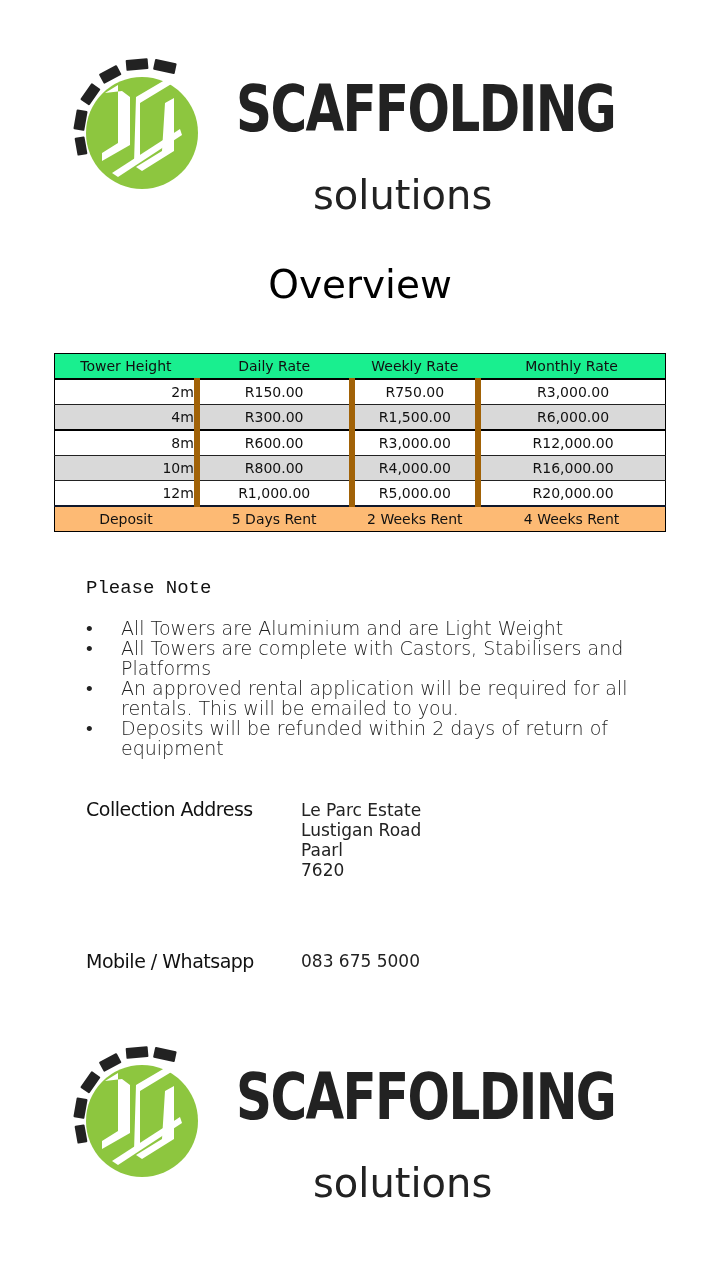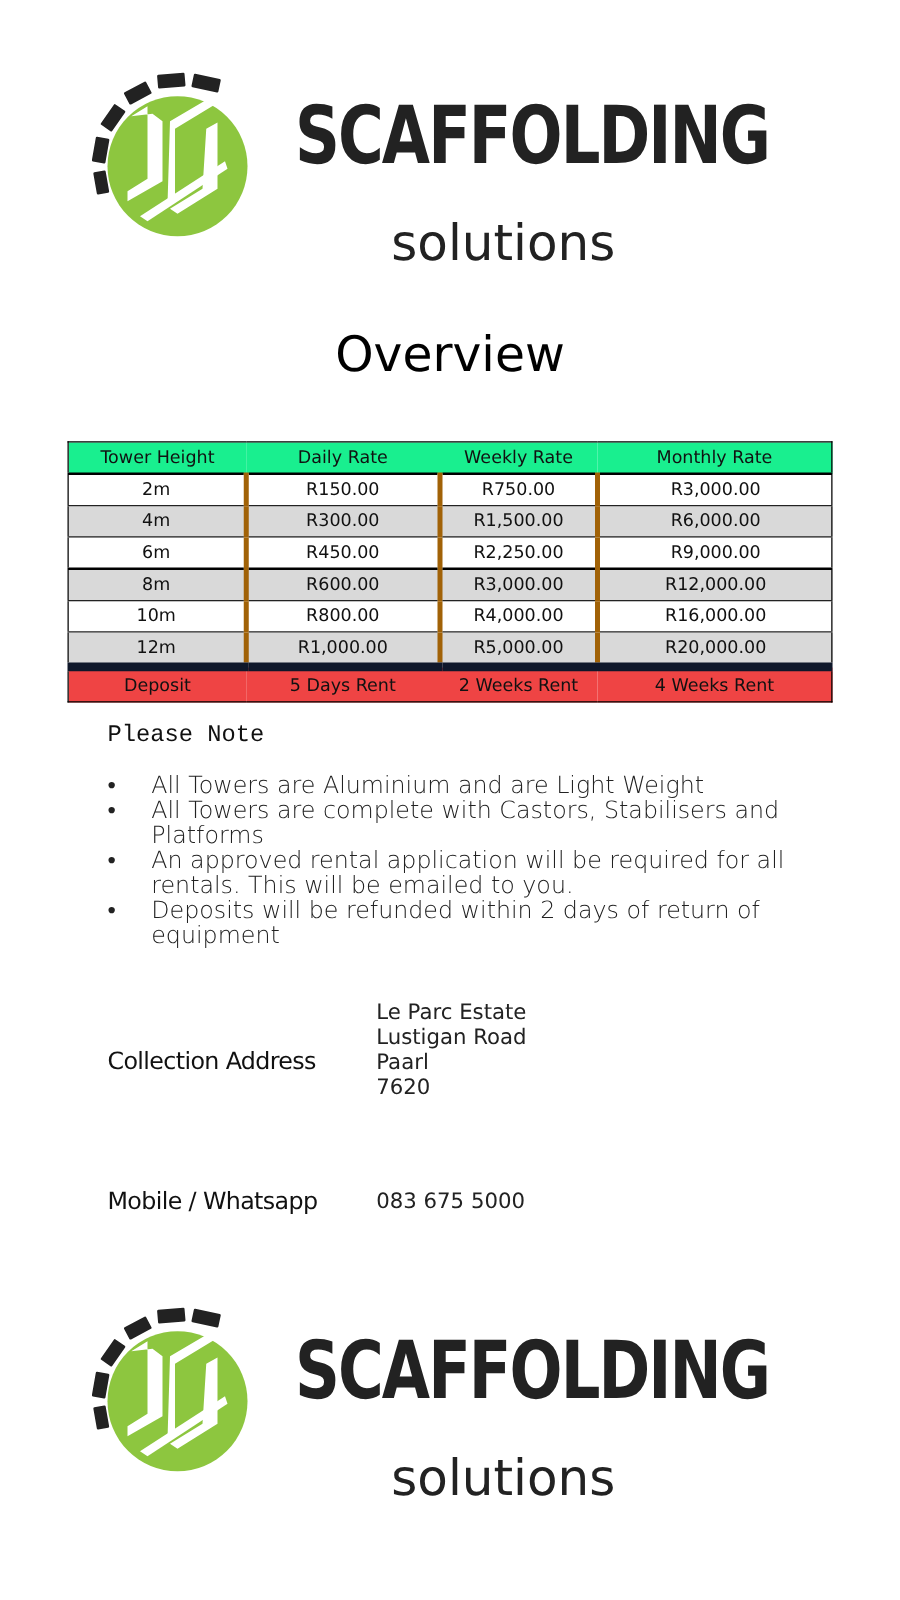--- a/index.html
+++ b/index.html
@@ -7,25 +7,25 @@
   .logo { position: absolute; left: 70px; width: 590px; height: 170px; }
   .logo-top { top: 55px; }
   .logo-bottom { top: 1043px; }
   .logo svg.mark { position: absolute; left: 0; top: 0; width: 135px; height: 135px; }
   .logo .brand { position: absolute; left: 166px; top: 22px; font-family: "DejaVu Sans", sans-serif; font-weight: bold; font-size: 64px; letter-spacing: -2px; color: #222; transform: scaleX(0.78); transform-origin: left top; line-height: 1; white-space: nowrap; }
   .logo .sub { position: absolute; left: 243px; top: 120px; font-family: "DejaVu Sans", sans-serif; font-size: 40px; color: #222; line-height: 1; letter-spacing: 0px; }
   .title { position: absolute; top: 262px; left: 0; width: 720px; text-align: center; font-size: 39px; color: #000; font-family: "DejaVu Sans", sans-serif; }
   table.rates { position: absolute; left: 54px; top: 353px; width: 612px; border-collapse: collapse; font-family: "DejaVu Sans", sans-serif; font-size: 14px; border: 1px solid #000; }
   table.rates th, table.rates td { text-align: center; height: 24px; padding: 0; }
   table.rates thead th { background: #19ef8f; font-weight: normal; color: #111; border-bottom: 2px solid #000; }
-  table.rates tbody td { border-left: 4px solid #a16207; border-top: 1px solid #222; }
-  table.rates tbody td:first-child { border-left: none; }
+  table.rates tbody td { border-left: 6px solid #a16207; border-top: 1px solid #222; }
+  table.rates tbody td:first-child { border-left: none; text-align: right; }
   table.rates tbody tr:nth-child(even) td { background: #d9d9d9; }
   table.rates tbody tr.thick td { border-top: 2px solid #000; }
-  table.rates tfoot td { background: #ef4444; border-top: 7px solid #0f172a; height: 24px; }
+  table.rates tfoot td { background: #fdba74; border-top: 2px solid #0f172a; height: 24px; }
   .col1 { width: 148px; } .col2 { width: 160px; } .col3 { width: 130px; } .col4 { width: 194px; }
   .note-head { position: absolute; left: 86px; top: 577px; font-size: 19px; font-family: Liberation Mono, monospace; }
   ul.notes { position: absolute; left: 86px; top: 618px; width: 560px; margin: 0; padding: 0; list-style: none; font-family: "DejaVu Sans", sans-serif; font-size: 19px; line-height: 20px; color: #222; font-weight: 300; }
   ul.notes li { position: relative; padding-left: 35px; }
   ul.notes li .bullet { position: absolute; left: 0; top: 0; }
   .label { position: absolute; left: 86px; font-size: 19px; font-family: "DejaVu Sans", sans-serif; color: #111; letter-spacing: -0.5px; }
   .value { position: absolute; left: 301px; font-size: 17px; font-family: "DejaVu Sans", sans-serif; color: #222; line-height: 20px; }
 </style>
 </head>
 <body>
@@ -69,26 +69,20 @@
       <td>R150.00</td>
       <td>R750.00</td>
       <td>R3,000.00</td>
     </tr>
     <tr>
       <td>4m</td>
       <td>R300.00</td>
       <td>R1,500.00</td>
       <td>R6,000.00</td>
     </tr>
-    <tr>
-      <td>6m</td>
-      <td>R450.00</td>
-      <td>R2,250.00</td>
-      <td>R9,000.00</td>
-    </tr>
     <tr class="thick">
       <td>8m</td>
       <td>R600.00</td>
       <td>R3,000.00</td>
       <td>R12,000.00</td>
     </tr>
     <tr>
       <td>10m</td>
       <td>R800.00</td>
       <td>R4,000.00</td>
@@ -112,21 +106,21 @@
 </table>
 
 <div class="note-head">Please Note</div>
 <ul class="notes">
   <li><span class="bullet">•</span><span>All Towers are Aluminium and are Light Weight</span></li>
   <li><span class="bullet">•</span><span>All Towers are complete with Castors, Stabilisers and Platforms</span></li>
   <li><span class="bullet">•</span><span>An approved rental application will be required for all rentals. This will be emailed to you.</span></li>
   <li><span class="bullet">•</span><span>Deposits will be refunded within 2 days of return of equipment</span></li>
 </ul>
 
-<div class="label" style="top:798px;margin-top:40px;">Collection Address</div>
+<div class="label" style="top:798px;">Collection Address</div>
 <div class="value" style="top:800px;">
   <div>Le Parc Estate</div>
   <div>Lustigan Road</div>
   <div>Paarl</div>
   <div>7620</div>
 </div>
 
 <div class="label" style="top:950px;">Mobile / Whatsapp</div>
 <div class="value" style="top:951px;">083 675 5000</div>
 

